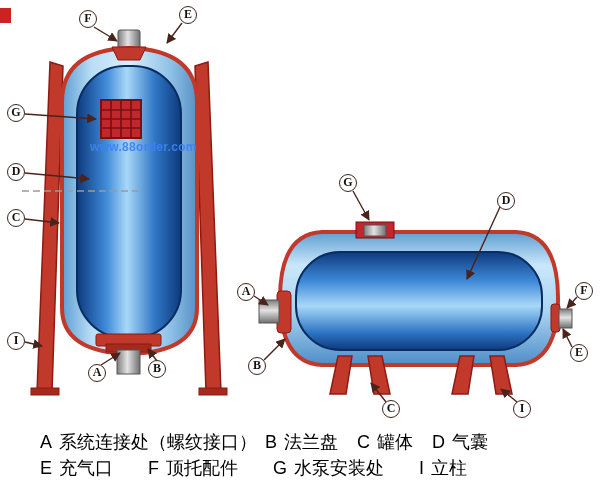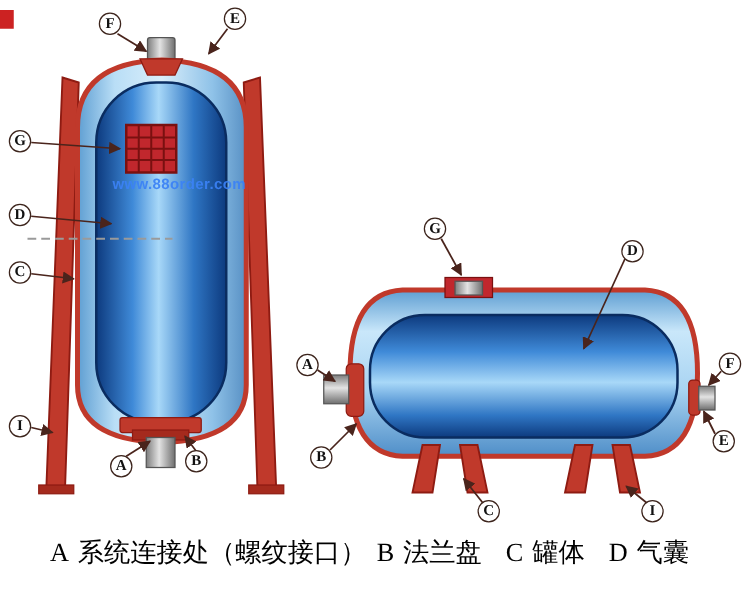--- a/index.html
+++ b/index.html
@@ -5,21 +5,21 @@
   html,body{margin:0;padding:0;background:#fff;}
   .canvas{position:relative;width:600px;height:491px;background:#fff;overflow:hidden;
           font-family:"Liberation Sans",sans-serif;}
   .diagram-svg{position:absolute;left:0;top:0;}
   .callout{position:absolute;width:18px;height:18px;box-sizing:border-box;
            border:1.6px solid #3c241c;border-radius:50%;background:#fff;
            font:bold 12px/15px "Liberation Serif",serif;text-align:center;color:#111;}
   .watermark{position:absolute;left:90px;top:140px;color:#3b82f6;opacity:.92;
              font:bold 12px "Liberation Sans",sans-serif;letter-spacing:.3px;}
   .legend{position:absolute;left:40px;top:429px;width:555px;color:#000;
-          font-family:Liberation Serif, serif;font-size:21px;}
+          font-family:Liberation Sans, sans-serif;font-size:18px;}
   .legend-line{height:26px;line-height:26px;white-space:nowrap;}
   .lg-item{display:inline-block;}
   .lg-key{margin-right:7px;}
   .legend-line.l1 .lg-item{margin-right:14px;}
   .legend-line.l1 .lg-item:first-child{margin-right:3px;}
   .legend-line.l2 .lg-item{margin-right:30px;}
 </style>
 </head>
 <body>
 
@@ -162,15 +162,21 @@
 
   <div class="watermark">www.88order.com</div>
 
   <div class="legend">
     <div class="legend-line l1">
       <span class="lg-item"><span class="lg-key">A</span><span class="lg-label">系统连接处（螺纹接口）</span></span>
       <span class="lg-item"><span class="lg-key">B</span><span class="lg-label">法兰盘</span></span>
       <span class="lg-item"><span class="lg-key">C</span><span class="lg-label">罐体</span></span>
       <span class="lg-item"><span class="lg-key">D</span><span class="lg-label">气囊</span></span>
     </div>
+    <div class="legend-line l2">
+      <span class="lg-item"><span class="lg-key">E</span><span class="lg-label">充气口</span></span>
+      <span class="lg-item"><span class="lg-key">F</span><span class="lg-label">顶托配件</span></span>
+      <span class="lg-item"><span class="lg-key">G</span><span class="lg-label">水泵安装处</span></span>
+      <span class="lg-item"><span class="lg-key">I</span><span class="lg-label">立柱</span></span>
+    </div>
   </div>
 
 </div>
 
 </body></html>

